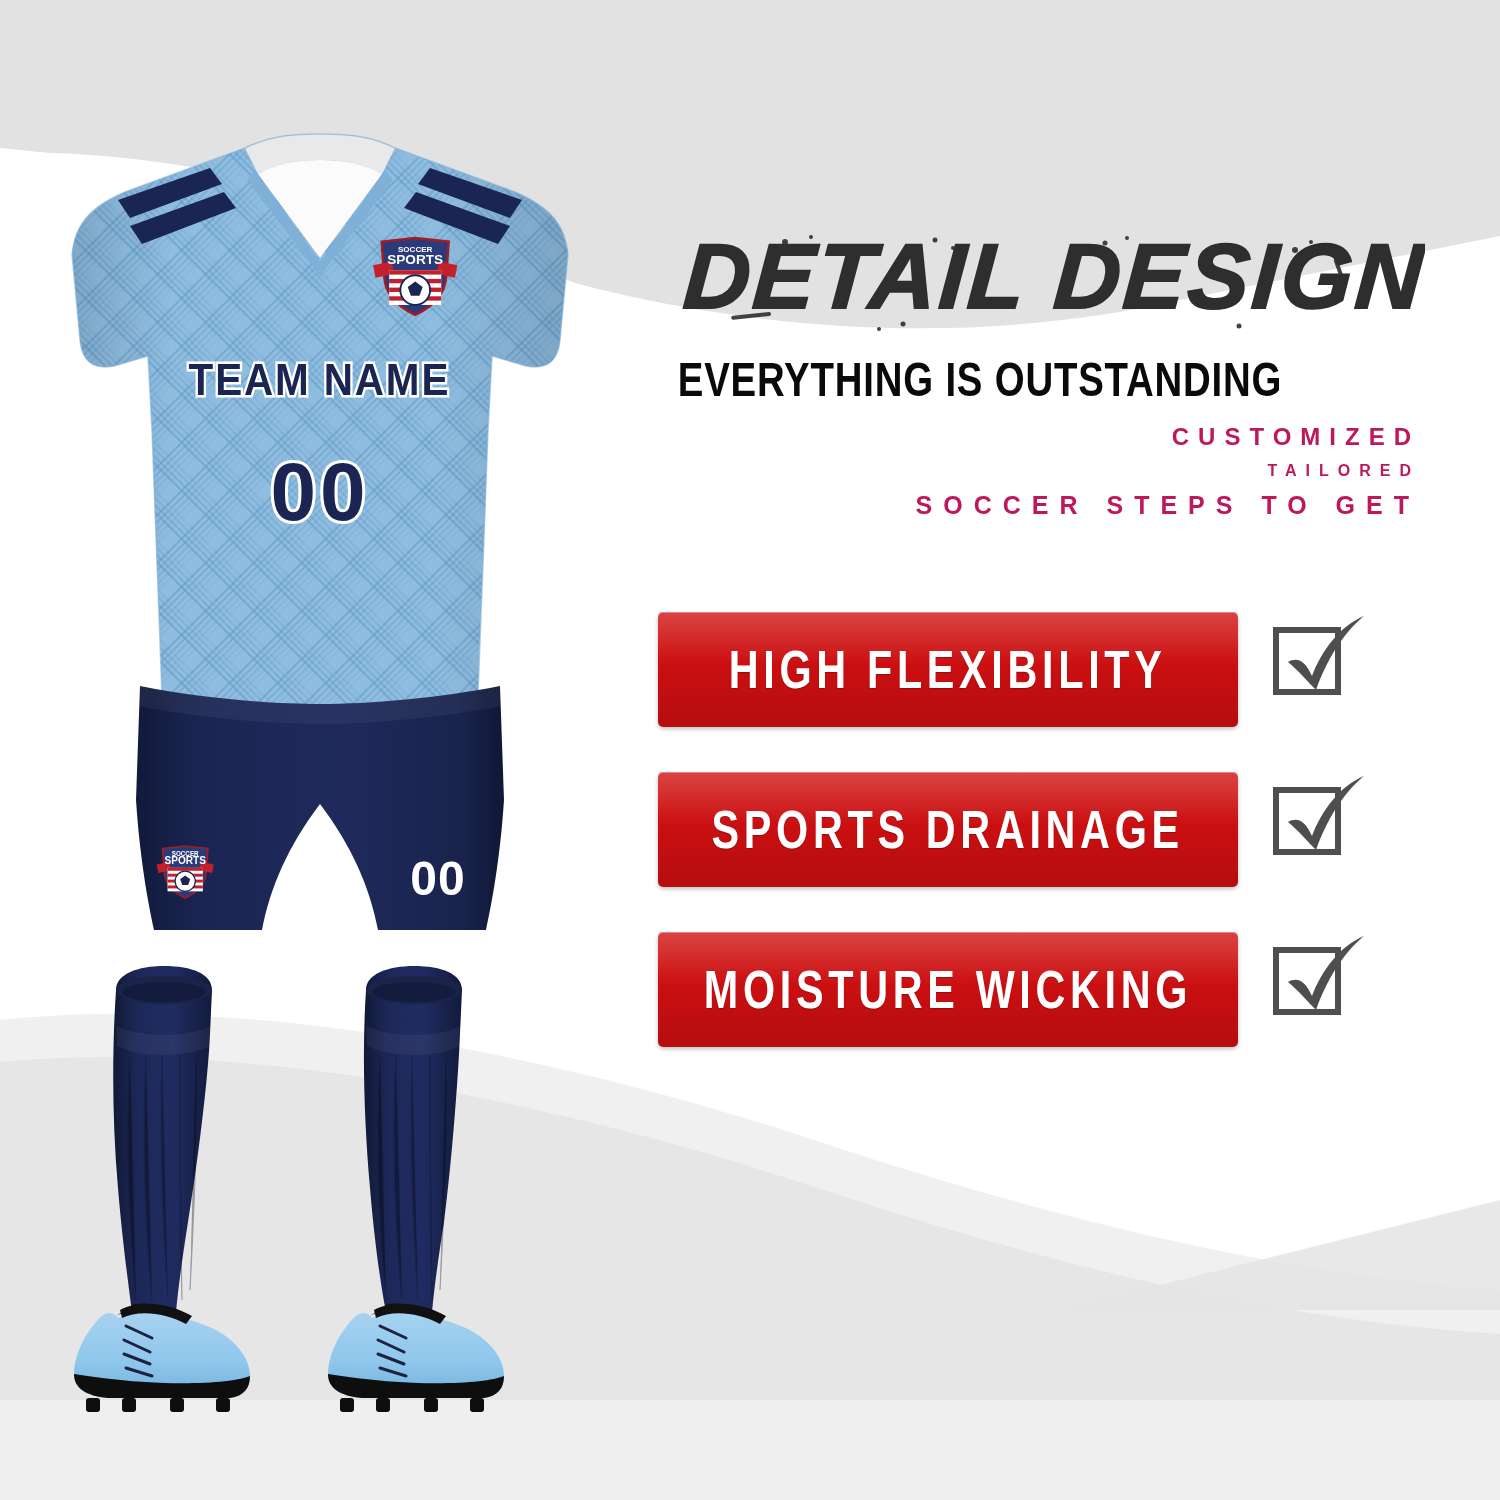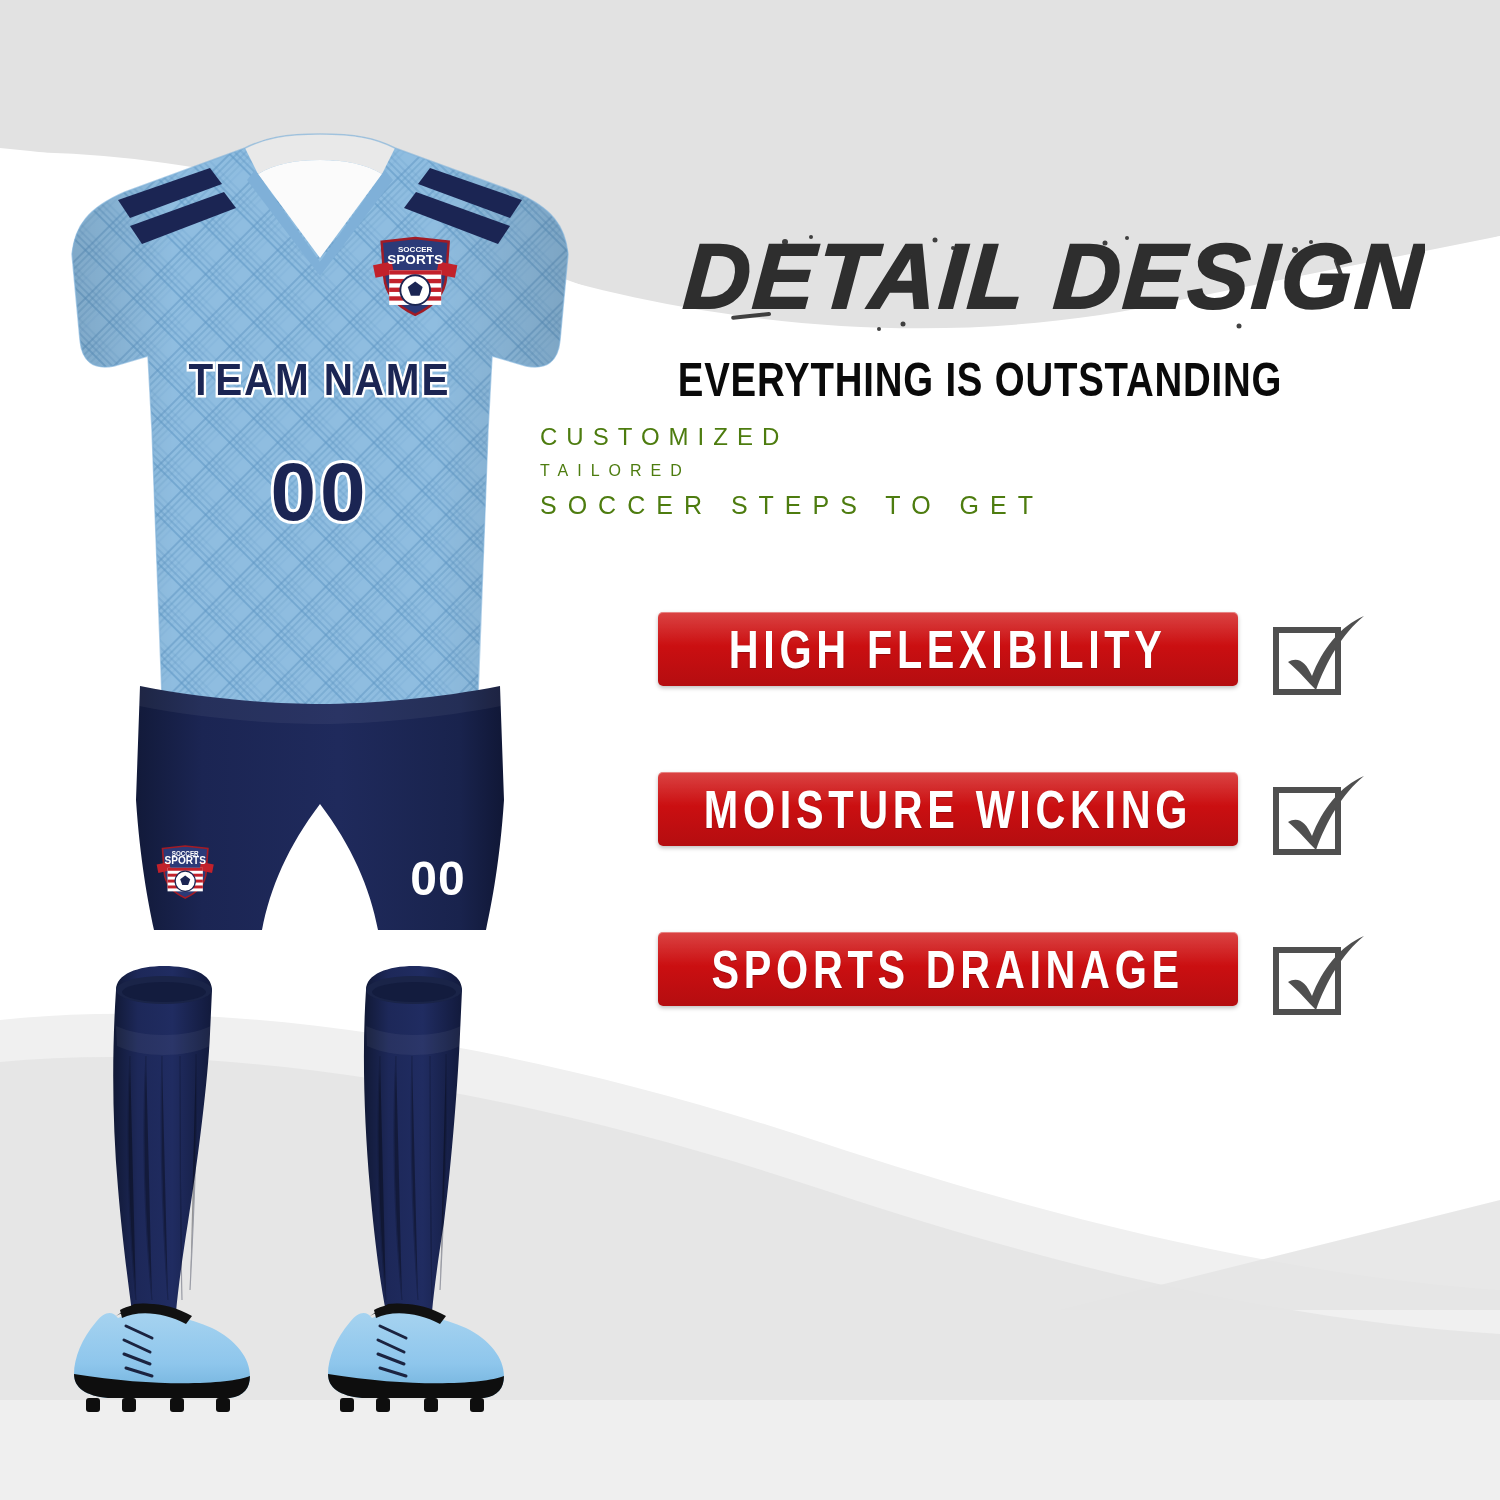--- a/index.html
+++ b/index.html
@@ -32,33 +32,33 @@
     position:absolute;left:10px;top:352px;width:860px;
     text-align:center;
     font-size:48px;font-weight:bold;color:#0a0a0a;
     letter-spacing:1px;
     transform:scaleX(0.80);transform-origin:center top;
     white-space:nowrap;
     font-family:"Liberation Sans", sans-serif;
   }
 
   .taglines{
-    position:absolute;left:0px;top:425px;width:880px;text-align:left;
-    color:#4d7c0f;font-weight:normal;
+    position:absolute;left:0px;top:425px;width:880px;text-align:right;
+    color:#be185d;font-weight:bold;
   }
   .tag{line-height:1.0;white-space:nowrap;}
   .tag1{font-size:24px;letter-spacing:9px;margin-bottom:14px;}
   .tag2{font-size:16px;letter-spacing:9px;margin-bottom:14px;}
   .tag3{font-size:25px;letter-spacing:11px;}
 
   
   .features{position:absolute;left:118px;top:612px;width:760px;}
   .frow{position:relative;height:110px;margin-bottom:50px;}
   .fbar{
-    position:absolute;left:0;top:0;width:580px;height:74px;
+    position:absolute;left:0;top:0;width:580px;height:115px;
     border-radius:5px;
     background:linear-gradient(180deg,#d21a1a 0%, #cb0f11 45%, #b40d10 100%);
     box-shadow:0 2px 4px rgba(0,0,0,0.25), inset 0 1px 0 rgba(255,255,255,0.35);
     display:flex;align-items:center;justify-content:center;
     overflow:hidden;
   }
   .fbar::after{
     content:"";position:absolute;left:0;top:0;width:100%;height:46%;
     background:linear-gradient(180deg,rgba(255,255,255,0.18),rgba(255,255,255,0));
     pointer-events:none;
@@ -373,34 +373,34 @@
             <rect x="8" y="20" width="62" height="62" fill="none" stroke="#4f4f4f" stroke-width="6"></rect>
             <path d="M20,52 C30,46 38,52 44,66 C54,40 72,16 96,6
                      C74,24 58,52 48,80 C40,72 30,60 20,52 Z" fill="#4f4f4f"></path>
           </svg>
         </div>
       </div>
 
 
       <div class="frow">
         <div class="fbar">
-          <span class="flabel wide">MOISTURE WICKING</span>
+          <span class="flabel wide">SPORTS DRAINAGE</span>
         </div>
         <div class="check">
           <svg viewBox="0 0 100 100">
             <rect x="8" y="20" width="62" height="62" fill="none" stroke="#4f4f4f" stroke-width="6"></rect>
             <path d="M20,52 C30,46 38,52 44,66 C54,40 72,16 96,6
                      C74,24 58,52 48,80 C40,72 30,60 20,52 Z" fill="#4f4f4f"></path>
           </svg>
         </div>
       </div>
 
       <div class="frow">
         <div class="fbar">
-          <span class="flabel wide">SPORTS DRAINAGE</span>
+          <span class="flabel wide">MOISTURE WICKING</span>
         </div>
         <div class="check">
           <svg viewBox="0 0 100 100">
             <rect x="8" y="20" width="62" height="62" fill="none" stroke="#4f4f4f" stroke-width="6"></rect>
             <path d="M20,52 C30,46 38,52 44,66 C54,40 72,16 96,6
                      C74,24 58,52 48,80 C40,72 30,60 20,52 Z" fill="#4f4f4f"></path>
           </svg>
         </div>
       </div>
 

